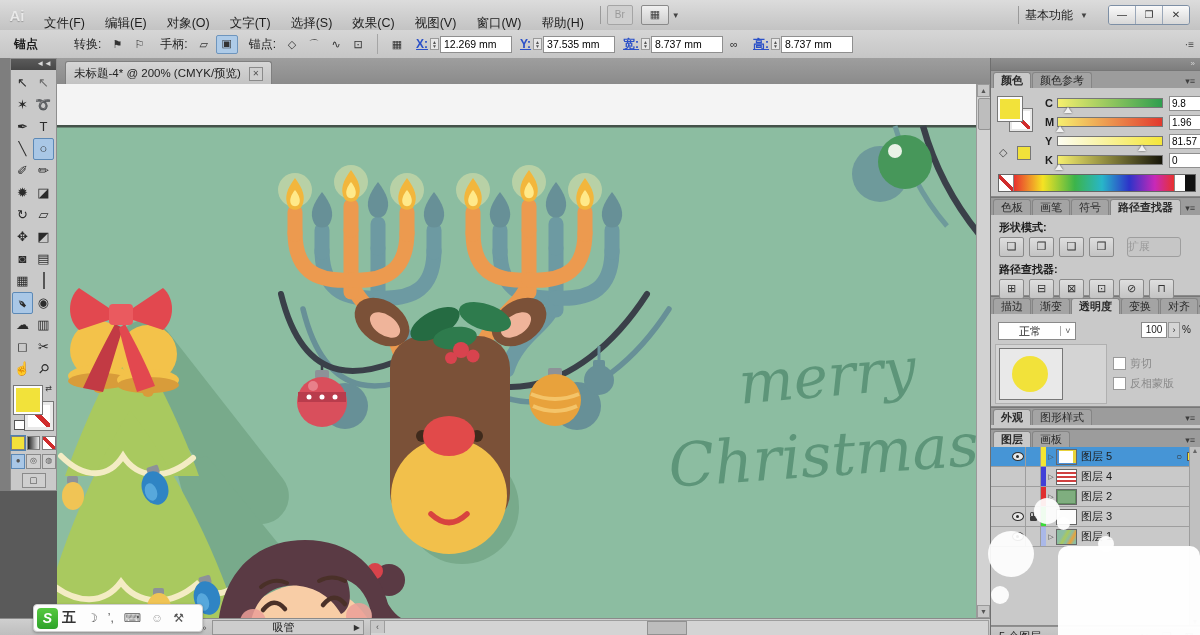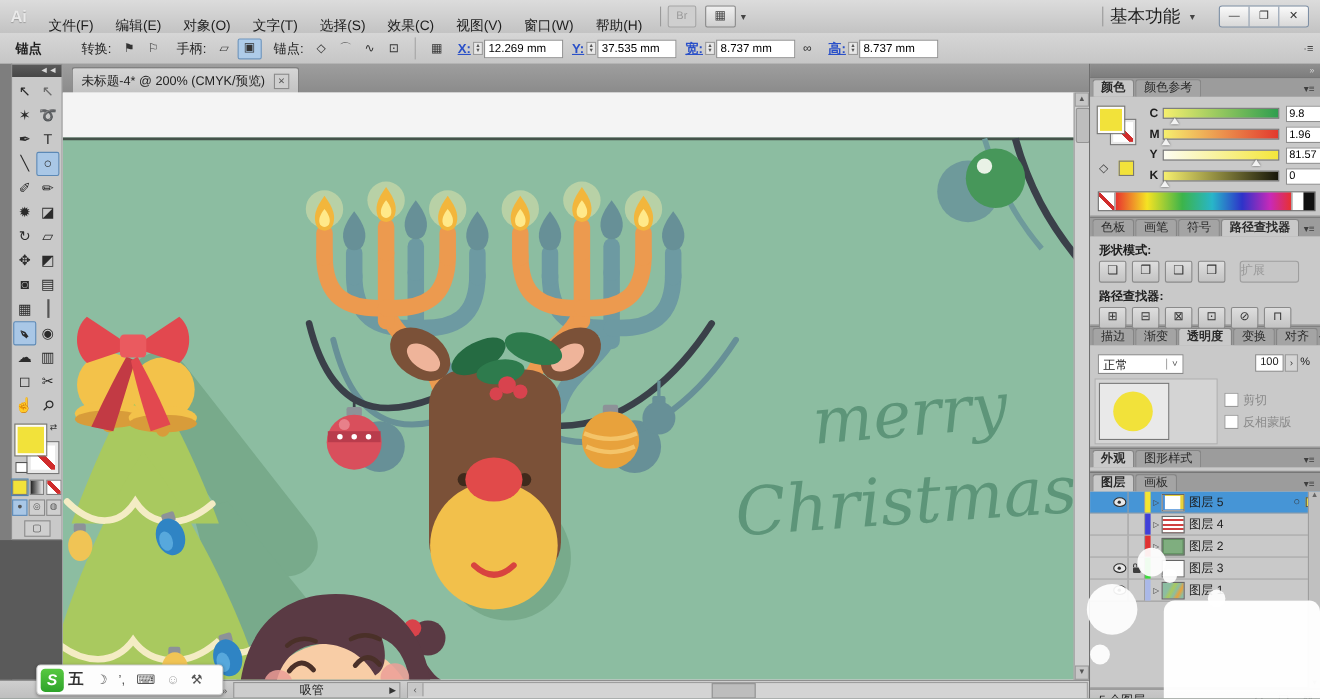--- a/index.html
+++ b/index.html
@@ -11,21 +11,21 @@
            border-bottom:1px solid #8f8f8f;display:flex;align-items:center;}
   .ailogo{width:34px;text-align:center;font-weight:bold;font-size:15px;color:#e9e9e9;text-shadow:0 1px 1px #9a9a9a;}
   .menuitem{padding:12px 10px;height:14px;line-height:30px;font-size:12.5px;}
   .menusep{width:1px;height:18px;background:#9a9a9a;margin:0 6px;}
   .mbicon{width:24px;height:18px;border:1px solid #a5a5a5;border-radius:2px;background:#cfcfcf;
           text-align:center;line-height:17px;font-size:10px;color:#9a9a9a;margin-right:8px;}
   .mbicon2{width:26px;height:18px;border:1px solid #8a8a8a;border-radius:2px;
            background:linear-gradient(#f0f0f0,#cfcfcf);text-align:center;line-height:17px;font-size:11px;color:#444;}
   .caret{font-size:8px;color:#444;margin:0 6px 0 3px;}
   .mspacer{flex:1;}
-  .wsname{font-size:16px;margin-right:4px;}
+  .wsname{font-size:12px;margin-right:4px;}
   .winbtns{display:flex;border:1px solid #7d8fa5;border-radius:3px;overflow:hidden;margin:0 10px 0 14px;}
   .winbtn{width:26px;height:18px;background:linear-gradient(#fafafa,#d8d8d8);border-left:1px solid #9aa7b8;
           text-align:center;line-height:17px;font-size:10px;color:#333;}
   .winbtn:first-child{border-left:none;}
   
   .controlbar{left:0;top:30px;width:1200px;height:28px;background:linear-gradient(#d6d6d6,#c6c6c6);
               border-bottom:1px solid #8a8a8a;display:flex;align-items:center;font-size:12px;}
   .cb-title{font-weight:bold;padding:0 26px 0 14px;}
   .cb-label{margin:0 5px 0 10px;color:#222;}
   .cb-ico{width:20px;height:17px;text-align:center;line-height:17px;font-size:11px;color:#333;margin:0 1px;border-radius:2px;}
@@ -134,21 +134,21 @@
   
   .pflabel{font-size:11px;font-weight:bold;padding:5px 0 2px 8px;}
   .pfrow{display:flex;align-items:center;padding-left:8px;gap:5px;}
   .pfbtn{width:23px;height:18px;border:1px solid #8a8a8a;background:linear-gradient(#dedede,#c3c3c3);
          font-size:11px;text-align:center;line-height:17px;color:#333;border-radius:2px;}
   .expandbtn{width:52px;height:18px;border:1px solid #9e9e9e;background:#c6c6c6;color:#9a9a9a;
              font-size:11px;text-align:left;line-height:17px;border-radius:3px;margin-left:8px;}
   
   .blendsel{position:absolute;left:7px;top:8px;width:76px;height:16px;background:#fff;border:1px solid #8a8a8a;
             font-size:11px;display:flex;align-items:center;}
-  .blendsel .bl{flex:1;padding-left:4px;}
+  .blendsel .bl{flex:1;padding-left:20px;}
   .blendsel .dd{width:14px;text-align:center;color:#555;font-size:9px;border-left:1px solid #aaa;}
   .oplabel{position:absolute;left:92px;top:10px;font-size:11px;font-weight:bold;}
   .opval{position:absolute;left:150px;top:8px;width:24px;height:14px;background:#fff;border:1px solid #8a8a8a;
          font-size:10px;text-align:center;line-height:14px;}
   .opspin{position:absolute;left:177px;top:8px;width:10px;height:14px;font-size:9px;line-height:14px;color:#333;text-align:center;border:1px solid #9a9a9a;background:#d5d5d5;}
   .opunit{position:absolute;left:191px;top:10px;font-size:10px;}
   .tthumbbox{position:absolute;left:8px;top:34px;width:62px;height:50px;background:#e9e9e9;border:1px solid #777;}
   .tcircle{position:absolute;left:12px;top:7px;width:36px;height:36px;border-radius:50%;background:#f2e23a;}
   .tthumbouter{position:absolute;left:4px;top:30px;width:110px;height:58px;background:#d4d4d4;border:1px solid #b0b0b0;}
   .chkrow{position:absolute;left:122px;font-size:11px;color:#8a8a8a;display:flex;align-items:center;gap:4px;}

